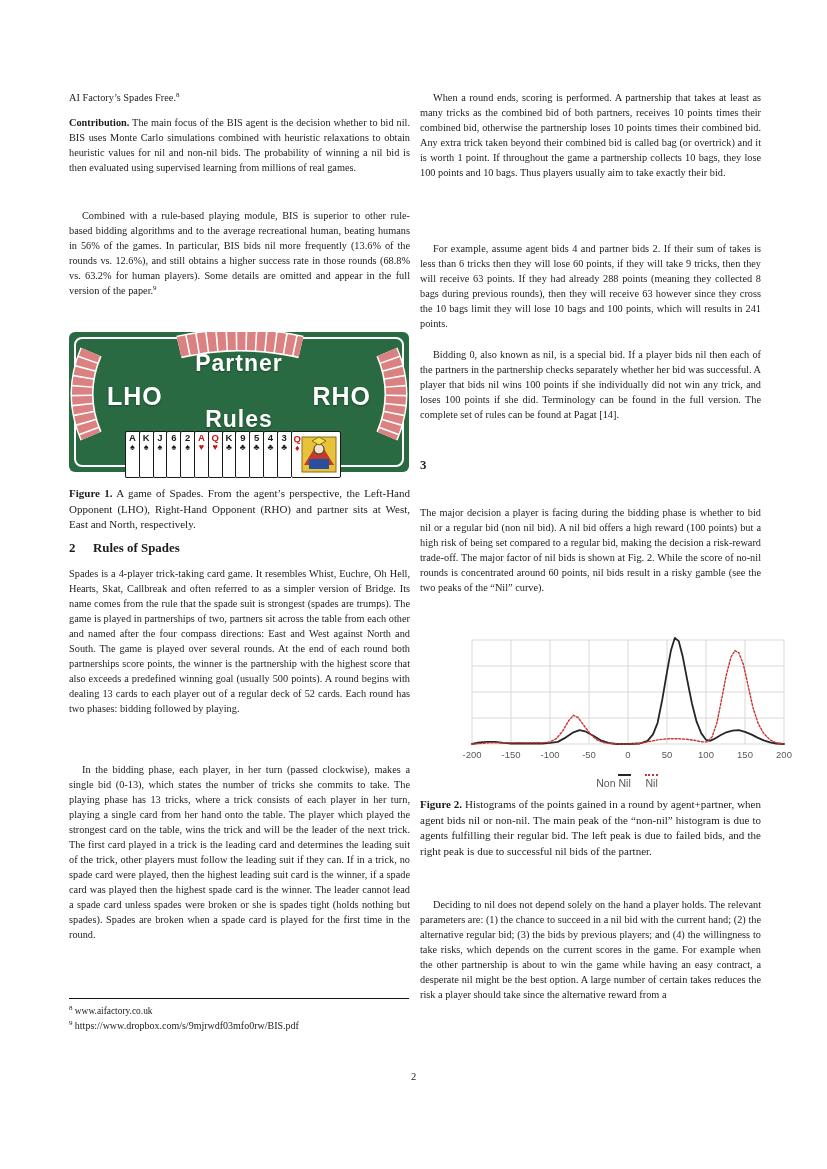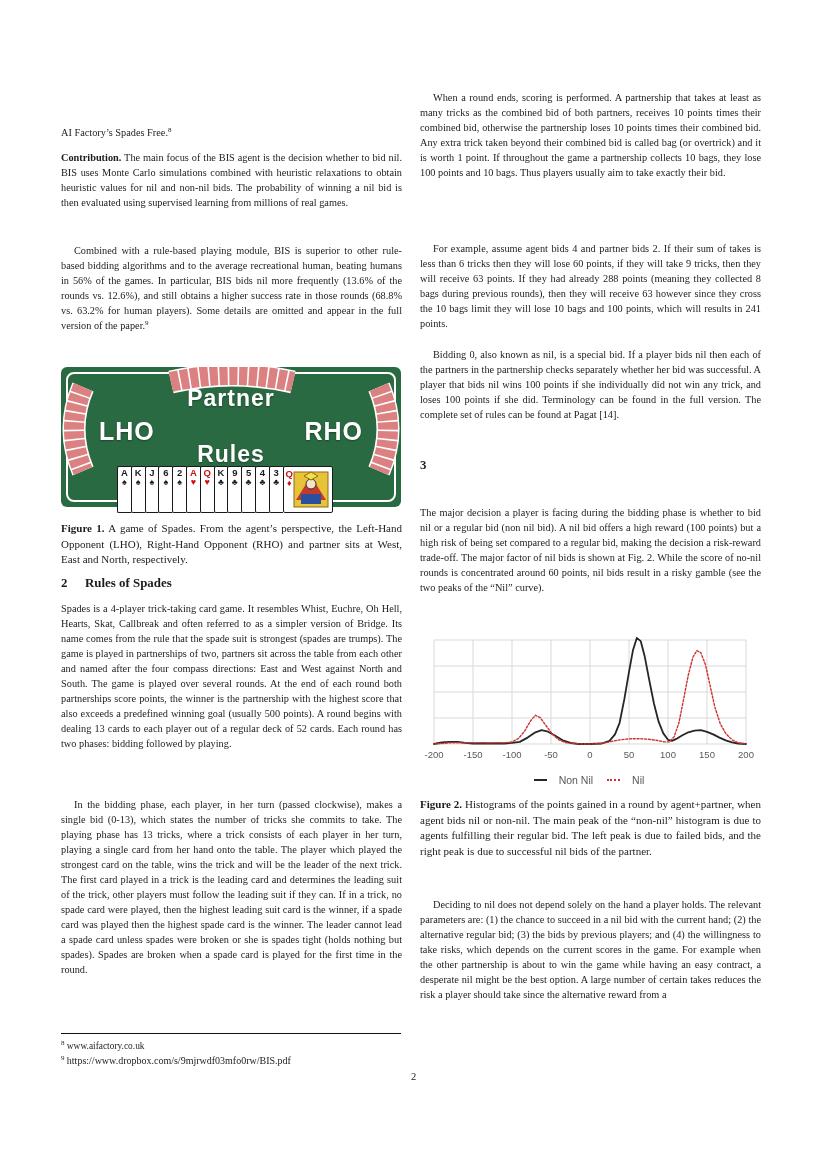--- a/index.html
+++ b/index.html
@@ -1,19 +1,19 @@
 <!DOCTYPE html>
 <html><head>
 <meta charset="utf-8">
 <style>
   html,body{margin:0;padding:0;background:#ffffff;}
   .page{position:relative;width:827px;height:1169px;background:#ffffff;overflow:hidden;
         font-family:"Liberation Serif", serif;color:#1c1c1c;}
   .blk{position:absolute;}
-  .col-l{left:61px;width:341px;margin-top:35px;}
+  .col-l{left:69px;width:341px;}
   .col-r{left:420px;width:341px;}
   .p{font-size:10.3px;line-height:15px;text-align:justify;}
   .indent{text-indent:13px;}
   .bold{font-weight:bold;}
   sup.fnref{font-size:7px;line-height:0;vertical-align:super;}
   .sec-head{font-weight:bold;font-size:12.9px;line-height:17px;display:flex;}
   .sec-num{width:24px;flex:0 0 24px;}
   .caption{font-size:11px;line-height:15.6px;text-align:justify;color:#1c1c1c;}
   .caption .cap-label{font-weight:bold;}
   
@@ -33,21 +33,21 @@
   .card:last-child{border-right:1px solid #1a1a1a;border-radius:2px;width:48px;position:relative;}
   .card .rank{display:block;font-size:9.5px;font-weight:bold;line-height:10px;margin-top:1px;}
   .card .suit{display:block;font-size:9px;line-height:9px;}
   .card.red .rank,.card.red .suit{color:#cc1111;}
   .card .corner{position:absolute;left:2px;top:1px;text-align:center;}
   .face-art{position:absolute;left:9px;top:3px;}
   
   .fig2{width:330px;}
   .legend{display:flex;justify-content:center;gap:14px;margin-top:2px;
           font-family:"Liberation Sans",sans-serif;font-size:10.5px;color:#595959;align-items:center;}
-  .legend-item{display:flex;align-items:center;gap:12px;}
+  .legend-item{display:flex;align-items:flex-end;gap:1px;flex-direction:column;}
   .sample-solid{display:inline-block;width:13px;height:0;border-top:2px solid #262626;}
   .sample-dotted{display:inline-block;width:13px;height:0;border-top:2px dotted #cc3333;}
   
   .footnotes{font-size:9.4px;line-height:14.5px;}
   .fn-rule{border-top:1.4px solid #111;margin-bottom:5px;width:340px;}
   .fn-line{display:block;}
   .fn-mono{font-family:"DejaVu Sans Mono",monospace;font-size:10px;}
   .pageno{left:0;width:827px;text-align:center;font-size:10.5px;}
   a.fn-link{color:#1c1c1c;text-decoration:none;font-family:Liberation Serif, serif;}
 </style>
@@ -176,21 +176,21 @@
   <div class="blk col-r p indent" style="top:241px;">For example, assume agent bids 4 and partner bids 2. If their sum of takes is less than 6 tricks then they will lose 60 points, if they will take 9 tricks, then they will receive 63 points. If they had already 288 points (meaning they collected 8 bags during previous rounds), then they will receive 63 however since they cross the 10 bags limit they will lose 10 bags and 100 points, which will results in 241 points.</div>
 
   <div class="blk col-r p indent" style="top:347px;">Bidding 0, also known as nil, is a special bid. If a player bids nil then each of the partners in the partnership checks separately whether her bid was successful. A player that bids nil wins 100 points if she individually did not win any trick, and loses 100 points if she did. Terminology can be found in the full version. The complete set of rules can be found at Pagat [14].</div>
 
   <div class="blk col-r sec-head" style="top:457px;">
     <span class="sec-num">3</span>
   </div>
 
   <div class="blk col-r p" style="top:505px;">The major decision a player is facing during the bidding phase is whether to bid nil or a regular bid (non nil bid). A nil bid offers a high reward (100 points) but a high risk of being set compared to a regular bid, making the decision a risk-reward trade-off. The major factor of nil bids is shown at Fig. 2. While the score of no-nil rounds is concentrated around 60 points, nil bids result in a risky gamble (see the two peaks of the “Nil” curve).</div>
 
-  <div class="blk fig2" style="left:424px;top:634px;">
+  <div class="blk fig2" style="left:462px;top:634px;">
     <svg id="fig2-svg" width="330" height="134" viewBox="0 0 330 134">
         <line x1="10" y1="6" x2="322" y2="6" stroke="#d9d9d9" stroke-width="1"></line>
         <line x1="10" y1="32" x2="322" y2="32" stroke="#d9d9d9" stroke-width="1"></line>
         <line x1="10" y1="58" x2="322" y2="58" stroke="#d9d9d9" stroke-width="1"></line>
         <line x1="10" y1="84" x2="322" y2="84" stroke="#d9d9d9" stroke-width="1"></line>
         <line x1="10" y1="110" x2="322" y2="110" stroke="#d9d9d9" stroke-width="1"></line>
         <line x1="10" y1="6" x2="10" y2="110" stroke="#d9d9d9" stroke-width="1"></line>
         <text x="10" y="124" text-anchor="middle" fill="#595959" font-size="9.5" font-family="Liberation Sans, sans-serif">-200</text>
         <line x1="49" y1="6" x2="49" y2="110" stroke="#d9d9d9" stroke-width="1"></line>
         <text x="49" y="124" text-anchor="middle" fill="#595959" font-size="9.5" font-family="Liberation Sans, sans-serif">-150</text>

